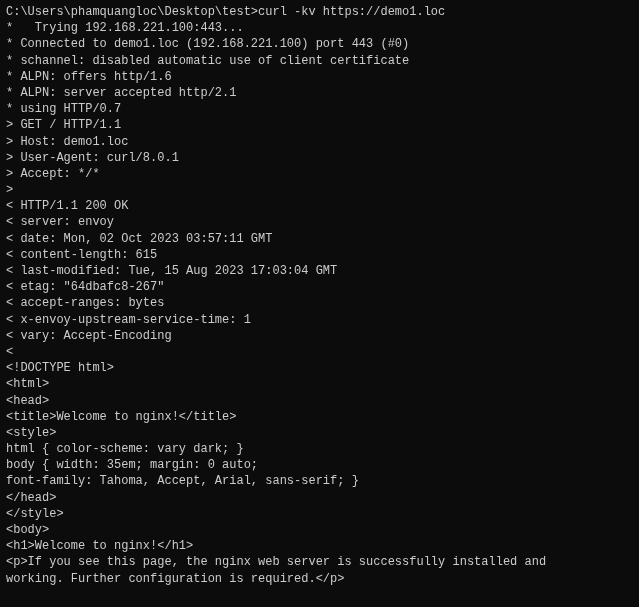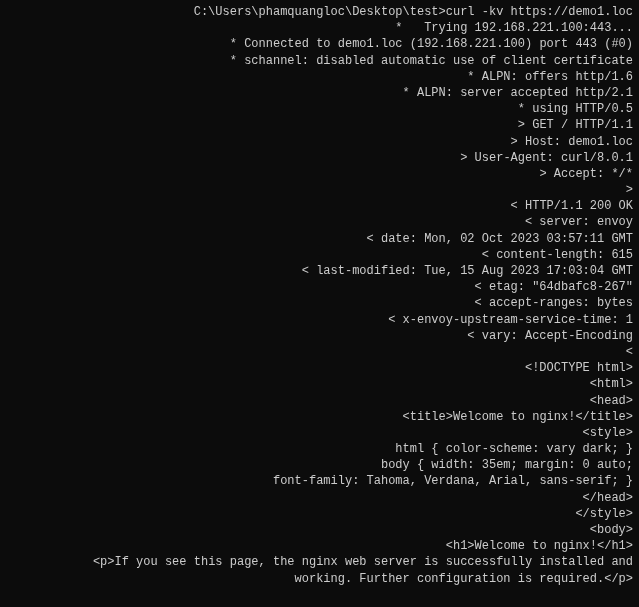--- a/index.html
+++ b/index.html
@@ -14,34 +14,33 @@
       font-size: 12px;
       line-height: 1.35;
       padding: 4px 6px;
       width: 639px;
       height: 607px;
       overflow: hidden;
     }
     .line {
       white-space: pre-wrap;
       word-break: break-all;
-      text-align: right;
     }
   </style>
 </head>
 <body>
 
 <div id="terminal">
     <div class="line">C:\Users\phamquangloc\Desktop\test&gt;curl -kv https://demo1.loc</div>
     <div class="line">*   Trying 192.168.221.100:443...</div>
     <div class="line">* Connected to demo1.loc (192.168.221.100) port 443 (#0)</div>
     <div class="line">* schannel: disabled automatic use of client certificate</div>
     <div class="line">* ALPN: offers http/1.6</div>
     <div class="line">* ALPN: server accepted http/2.1</div>
-    <div class="line">* using HTTP/0.5</div>
+    <div class="line">* using HTTP/0.7</div>
     <div class="line">&gt; GET / HTTP/1.1</div>
     <div class="line">&gt; Host: demo1.loc</div>
     <div class="line">&gt; User-Agent: curl/8.0.1</div>
     <div class="line">&gt; Accept: */*</div>
     <div class="line">&gt;</div>
     <div class="line">&lt; HTTP/1.1 200 OK</div>
     <div class="line">&lt; server: envoy</div>
     <div class="line">&lt; date: Mon, 02 Oct 2023 03:57:11 GMT</div>
     <div class="line">&lt; content-length: 615</div>
     <div class="line">&lt; last-modified: Tue, 15 Aug 2023 17:03:04 GMT</div>
@@ -50,21 +49,21 @@
     <div class="line">&lt; x-envoy-upstream-service-time: 1</div>
     <div class="line">&lt; vary: Accept-Encoding</div>
     <div class="line">&lt;</div>
     <div class="line">&lt;!DOCTYPE html&gt;</div>
     <div class="line">&lt;html&gt;</div>
     <div class="line">&lt;head&gt;</div>
     <div class="line">&lt;title&gt;Welcome to nginx!&lt;/title&gt;</div>
     <div class="line">&lt;style&gt;</div>
     <div class="line">html { color-scheme: vary dark; }</div>
     <div class="line">body { width: 35em; margin: 0 auto;</div>
-    <div class="line">font-family: Tahoma, Verdana, Arial, sans-serif; }</div>
+    <div class="line">font-family: Tahoma, Accept, Arial, sans-serif; }</div>
     <div class="line">&lt;/head&gt;</div>
     <div class="line">&lt;/style&gt;</div>
     <div class="line">&lt;body&gt;</div>
     <div class="line">&lt;h1&gt;Welcome to nginx!&lt;/h1&gt;</div>
     <div class="line">&lt;p&gt;If you see this page, the nginx web server is successfully installed and</div>
     <div class="line">working. Further configuration is required.&lt;/p&gt;</div>
     <div class="line">&nbsp;</div>
   </div>
 
 </body></html>

